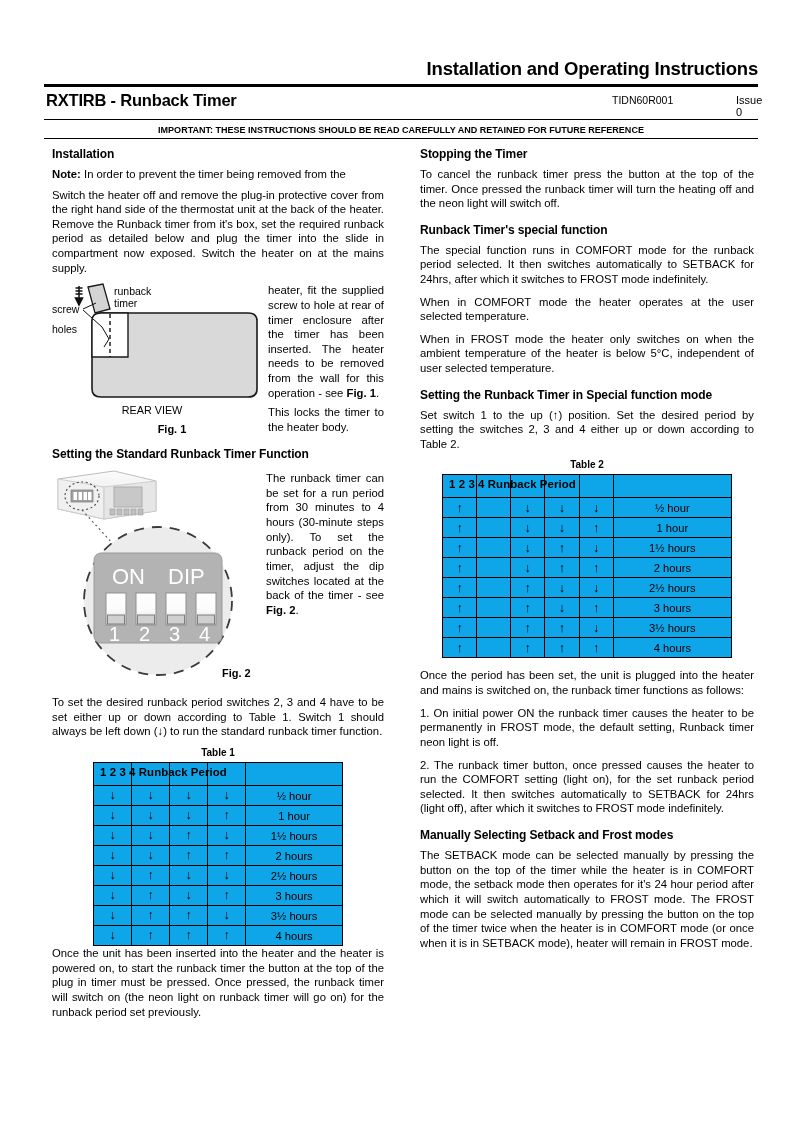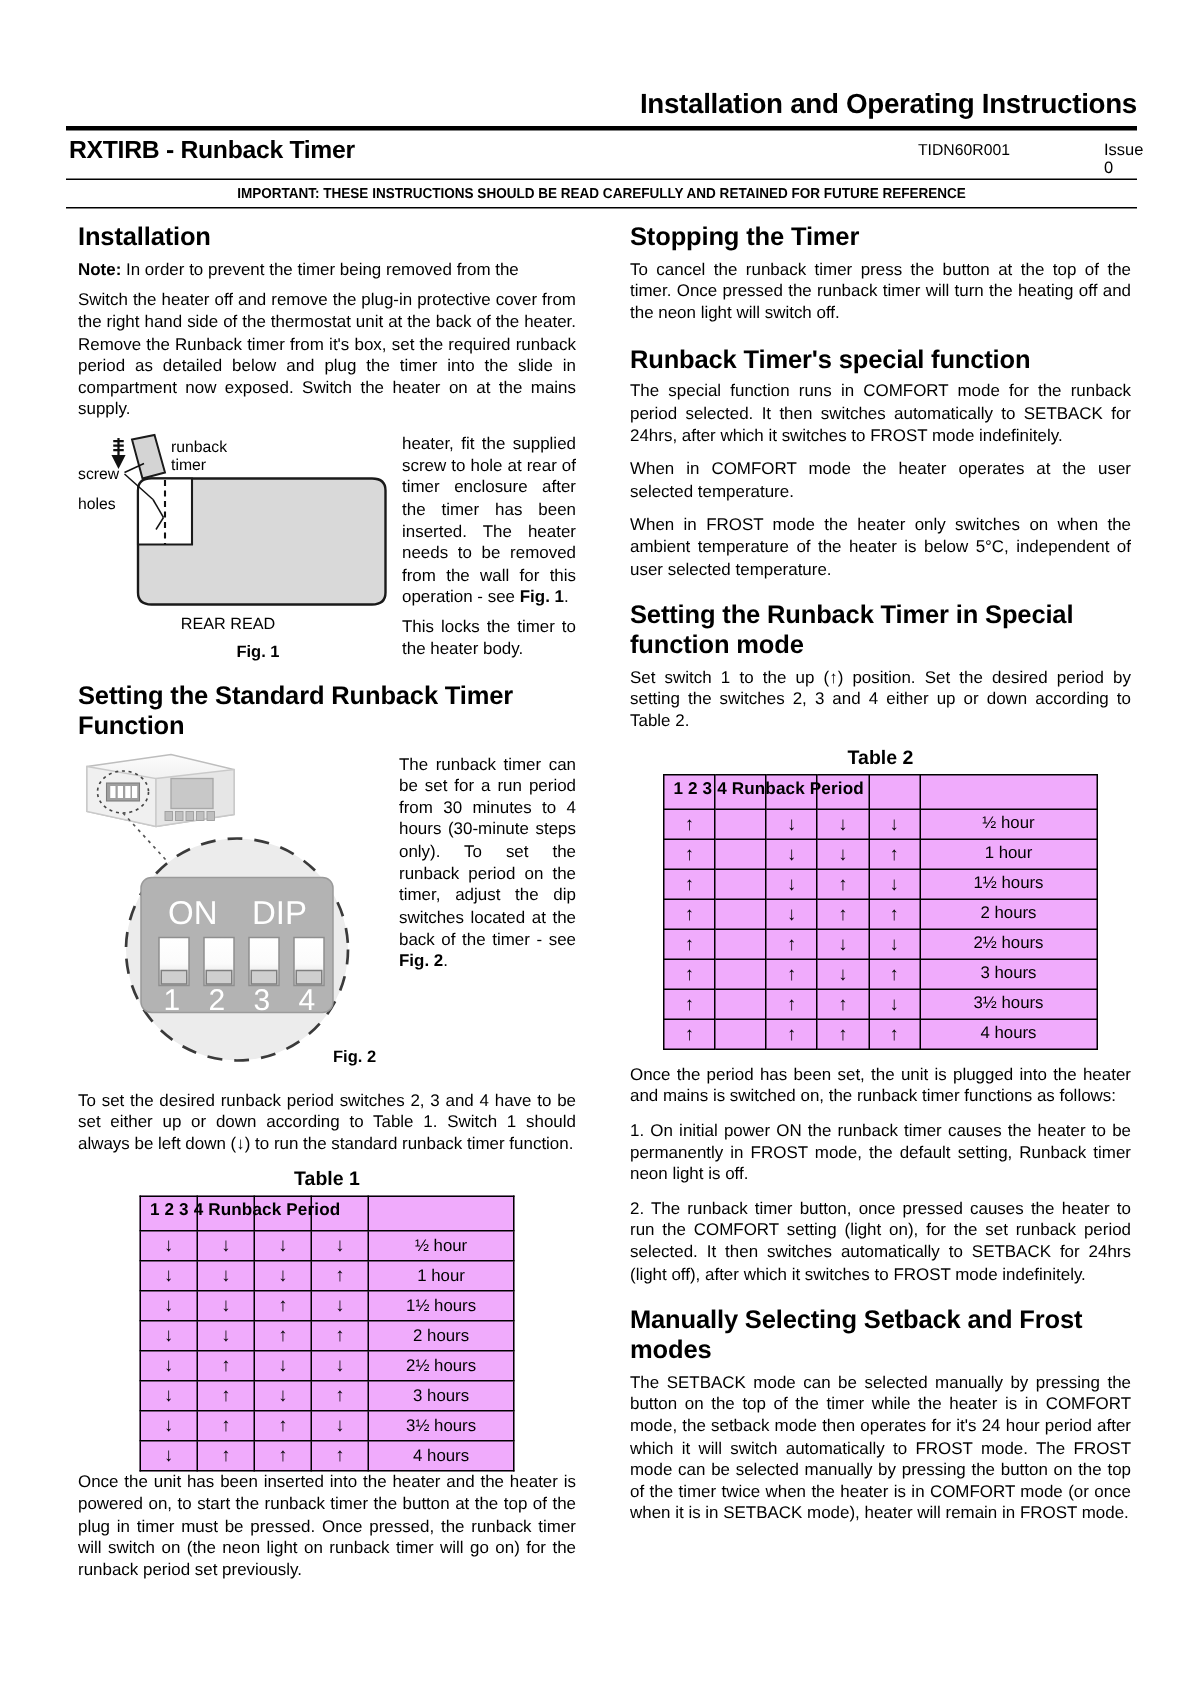--- a/index.html
+++ b/index.html
@@ -79,21 +79,21 @@
     left: 52px; top: 148px;
     width: 332px;
   }
   .col-right {
     position: absolute;
     left: 420px; top: 148px;
     width: 334px;
   }
 
   h2.sec {
-    font-size: 17px;
+    font-size: 12px;
     font-weight: bold;
     margin: 0 0 5px 0;
     line-height: 1.16;
     letter-spacing: -0.1px;
   }
   h2.sec.gap { margin-top: 13px; }
 
   p.body {
     font-size: 11.3px;
     line-height: 1.295;
@@ -160,28 +160,28 @@
   .fig2-cap {
     position: absolute;
     left: 170px; top: 200px;
     font-size: 11px;
     font-weight: bold;
   }
 
   
   .tbl-title {
     text-align: center;
-    font-size: 13px;
+    font-size: 10px;
     font-weight: bold;
     margin: 2px 0 4px 0;
   }
   table.dip {
     border-collapse: collapse;
     font-size: 11.2px;
-    background: #f0abfc;
+    background: #0ea5e9;
   }
   table.dip td, table.dip th {
     border: 1.3px solid #000;
     height: 19px;
     padding: 0;
     text-align: center;
     font-weight: normal;
   }
   table.dip tr.hdr td {
     height: 22px;
@@ -260,21 +260,21 @@
           <line x1="31" y1="26" x2="44" y2="20" stroke="#111" stroke-width="1"></line>
           <line x1="31" y1="27" x2="50" y2="44" stroke="#111" stroke-width="1"></line>
           <line x1="50" y1="44" x2="57" y2="56" stroke="#111" stroke-width="1"></line>
           <line x1="57" y1="56" x2="52" y2="64" stroke="#111" stroke-width="1"></line>
 
           <text x="62" y="12" font-family="Liberation Sans, sans-serif" font-size="10.5" fill="#000">runback</text>
           <text x="62" y="24" font-family="Liberation Sans, sans-serif" font-size="10.5" fill="#000">timer</text>
           <text x="0" y="30" font-family="Liberation Sans, sans-serif" font-size="10.5" fill="#000">screw</text>
           <text x="0" y="50" font-family="Liberation Sans, sans-serif" font-size="10.5" fill="#000">holes</text>
         </svg>
-        <div class="rear-view-label">REAR READ</div>
+        <div class="rear-view-label">REAR VIEW</div>
         <div class="fig1-cap">Fig. 1</div>
       </div>
       <div style="clear:both"></div>
     </div>
 
     <h2 class="sec gap">Setting the Standard Runback Timer Function</h2>
 
     <div class="fig2-wrap">
       <div class="fig2-text">
         <span>The runback timer can be set for a run period from 30 minutes to 4 hours (30-minute steps only). To set the runback period on the timer, adjust the dip switches located at the back of the timer - see </span><span class="b">Fig. 2</span><span>.</span>

